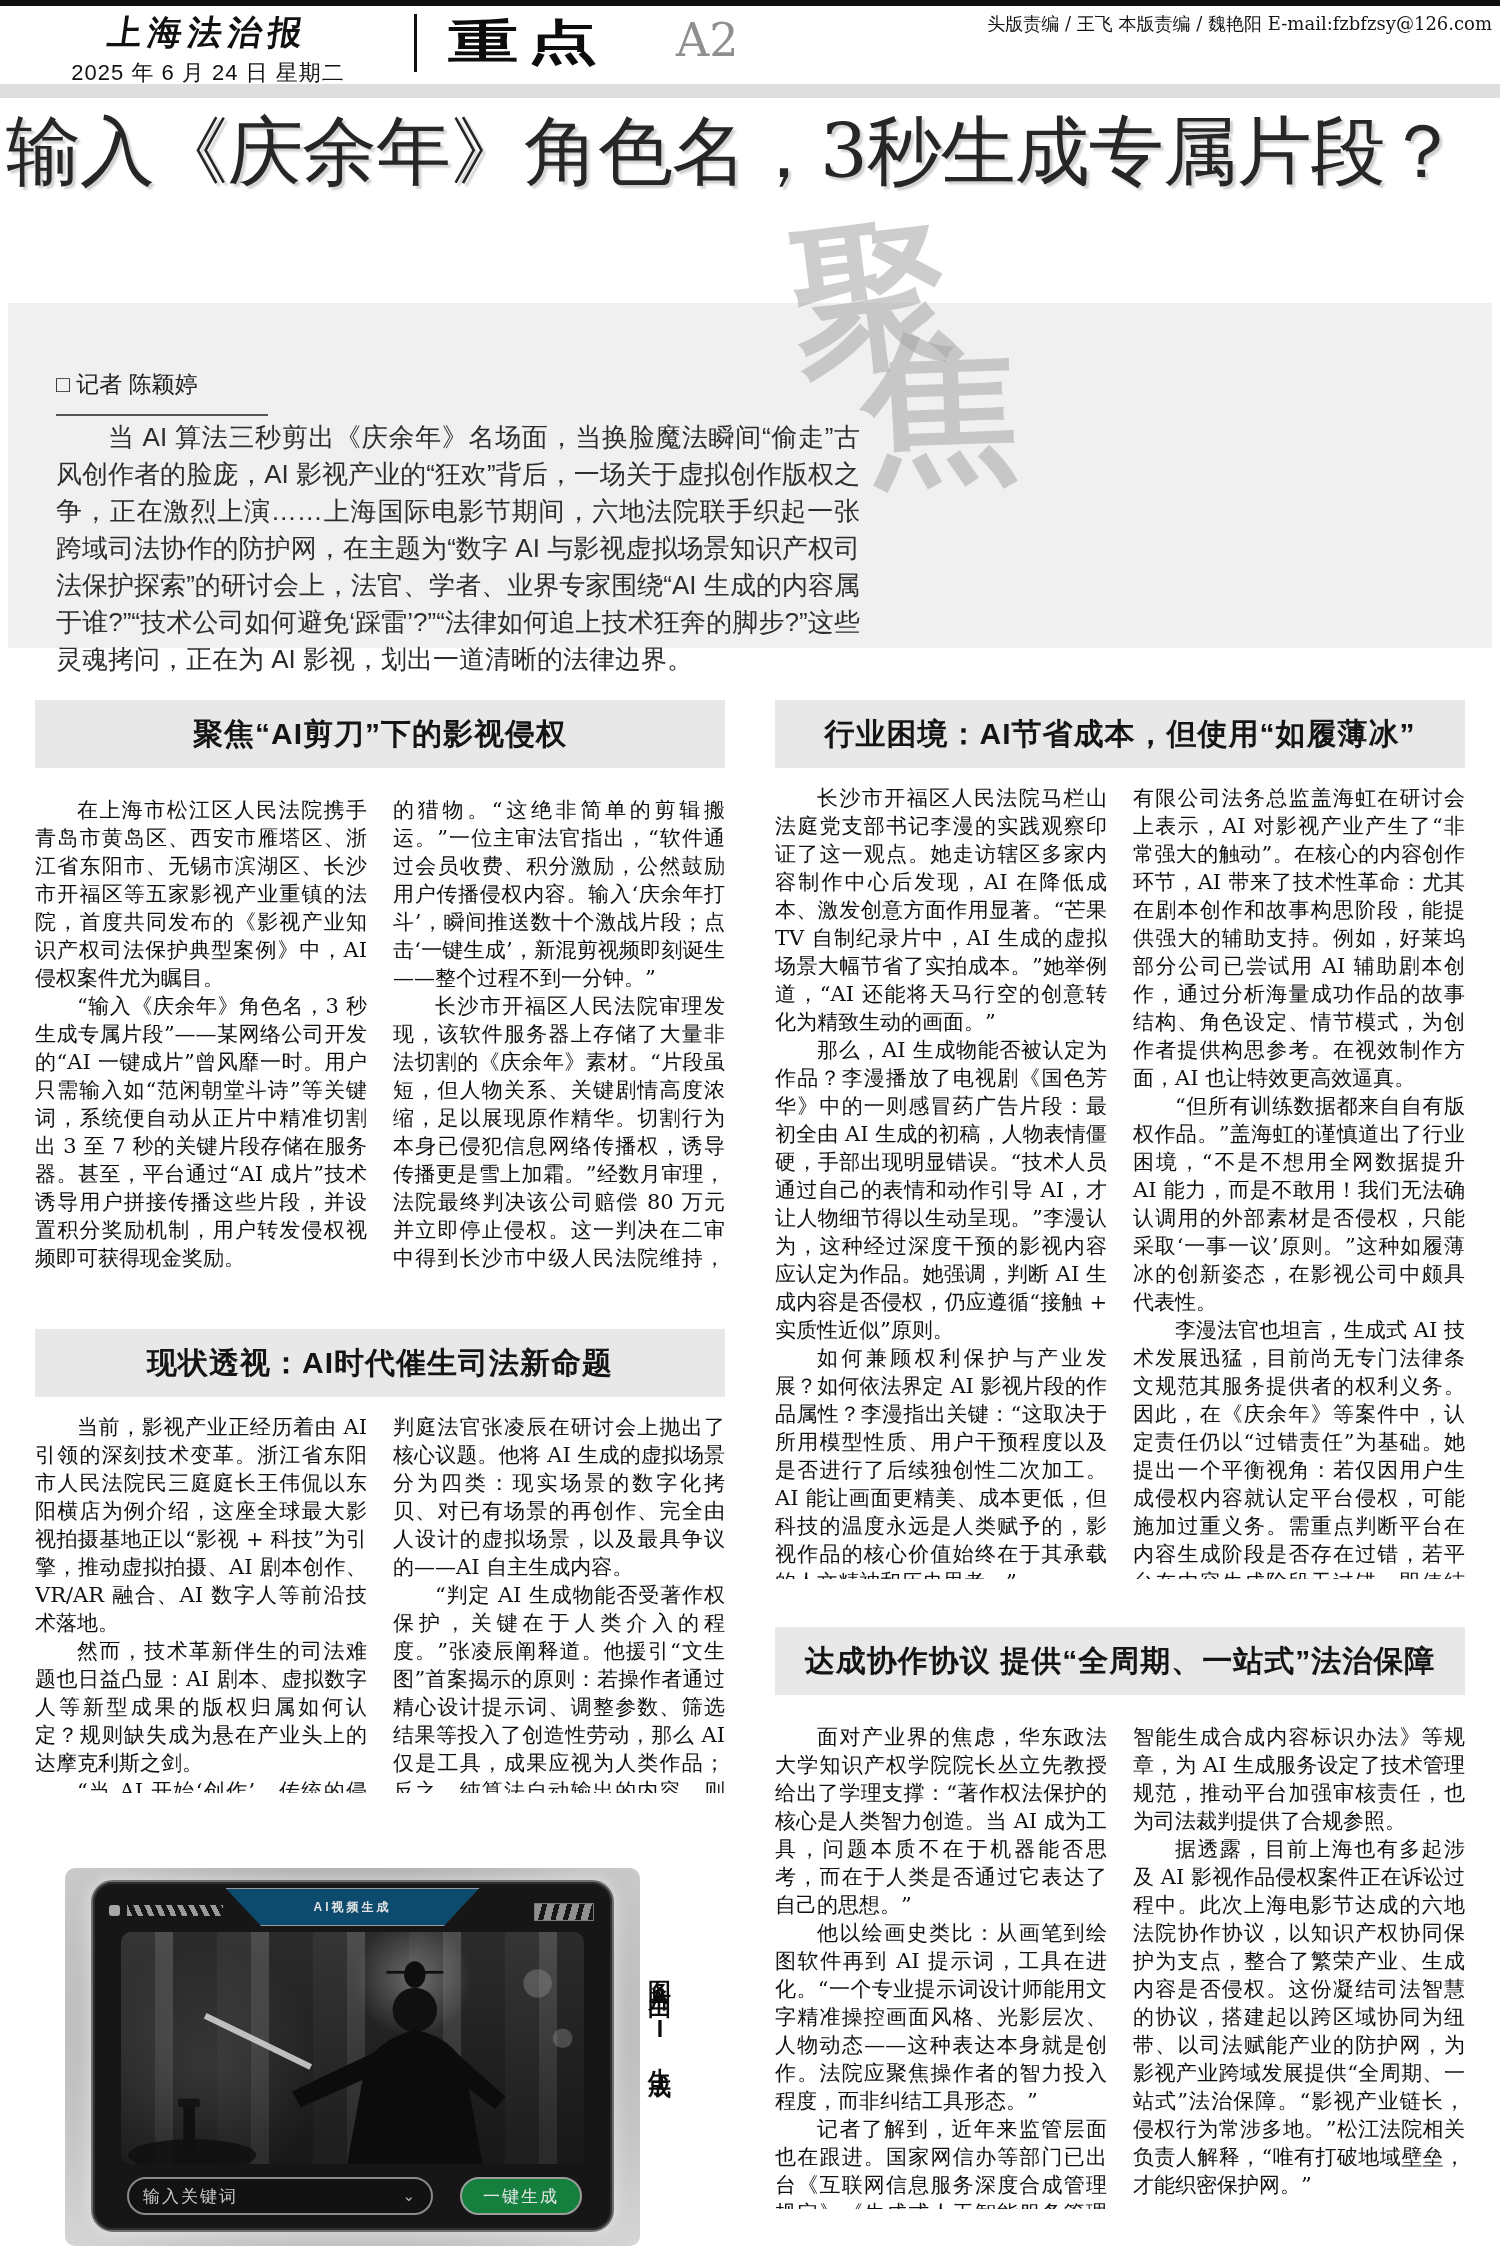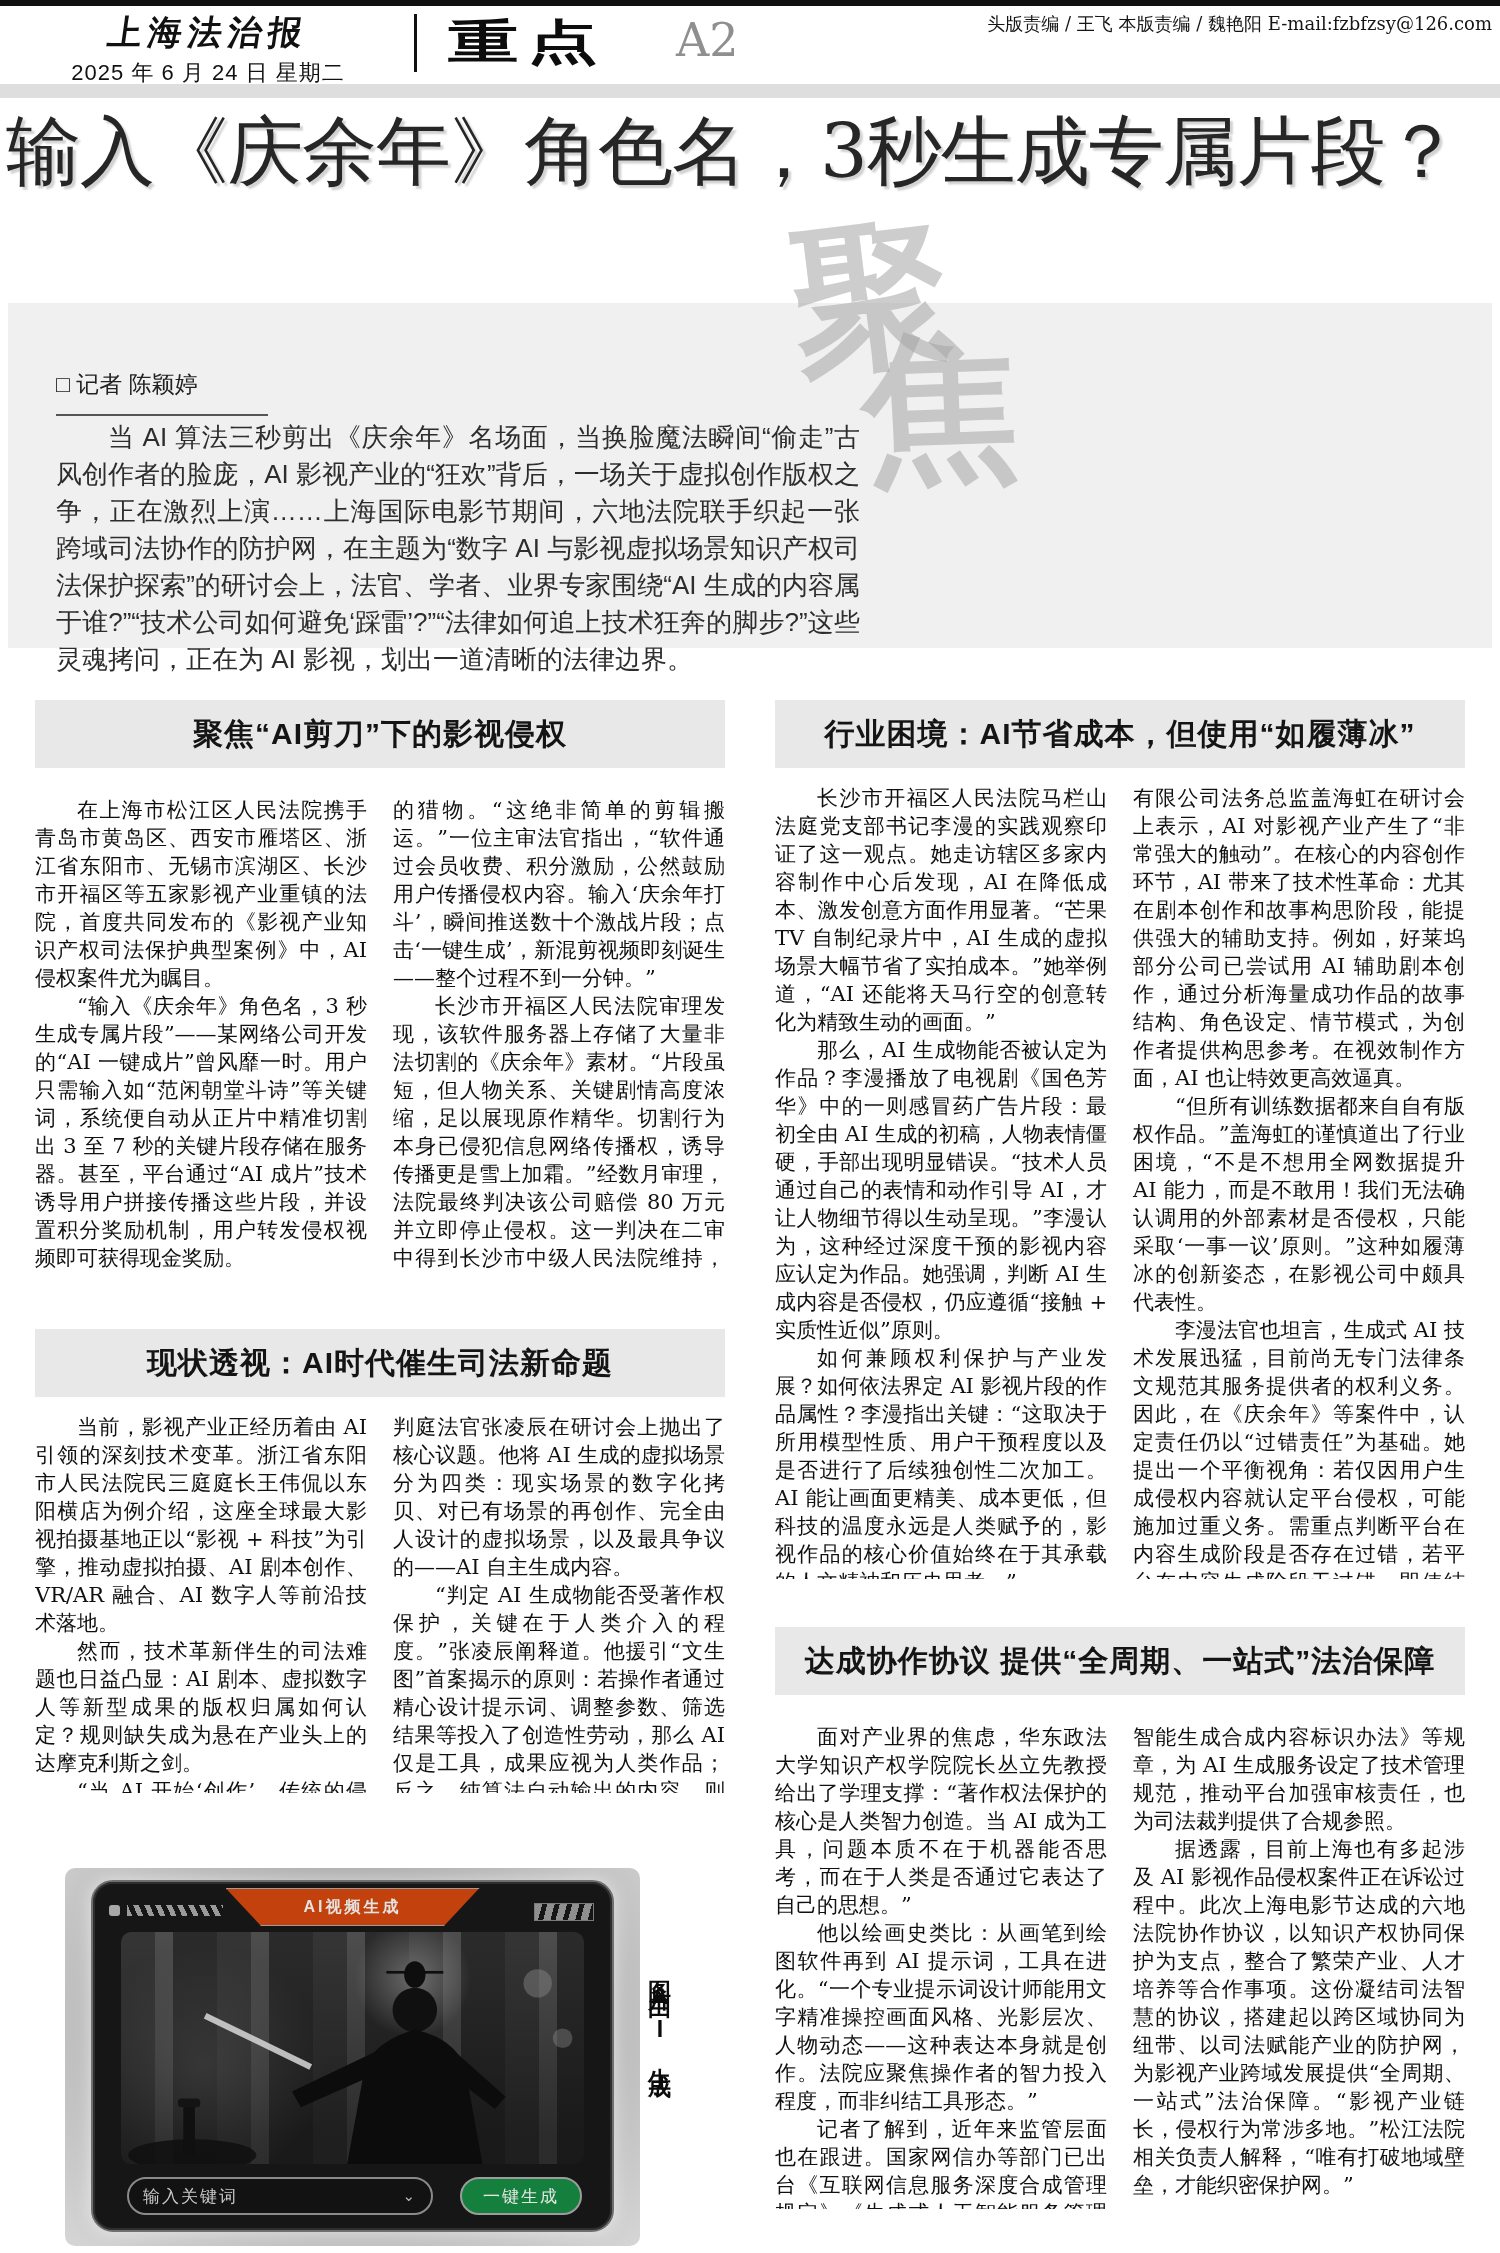--- a/index.html
+++ b/index.html
@@ -55,24 +55,24 @@
   .cols.s3{margin-top:16px;height:380px;}
   .cols.s4{margin-top:28px;height:486px;}
 
   
   .fig-outer{position:absolute;left:65px;top:1868px;width:575px;height:378px;border-radius:10px;
              overflow:hidden;background:radial-gradient(ellipse at 50% 40%,#8d8d8d,#b5b5b5 55%,#d6d6d6);}
   .fig-frame{position:absolute;left:26px;right:26px;top:12px;bottom:14px;background:#161616;
              border-radius:22px;border:2px solid #6f6f6f;
              box-shadow:0 0 18px rgba(255,255,255,.6), inset 0 0 0 2px #2e2e2e;}
   .fig-plate{position:absolute;top:6px;left:50%;transform:translateX(-50%);width:252px;height:36px;
-             background:#c2410c;border:1px solid #9b9b9b;
+             background:#0c4a6e;border:1px solid #9b9b9b;
              clip-path:polygon(0 0,100% 0,86% 100%,14% 100%);
              display:flex;align-items:center;justify-content:center;color:#e3e3e3;
-             font-weight:bold;font-size:16px;letter-spacing:3px;}
+             font-weight:bold;font-size:12px;letter-spacing:3px;}
   .fig-dot{position:absolute;top:23px;left:16px;width:11px;height:11px;background:#a8a8a8;border-radius:3px;}
   .fig-stripes{position:absolute;top:23px;left:34px;width:96px;height:11px;
                background:repeating-linear-gradient(65deg,#9a9a9a 0 5px,transparent 5px 10px);}
   .fig-logo{position:absolute;top:21px;right:18px;width:58px;height:16px;border:1px solid #7a7a7a;
             background:repeating-linear-gradient(105deg,#8f8f8f 0 7px,transparent 7px 12px);}
   .fig-photo{position:absolute;left:28px;right:28px;top:50px;bottom:66px;border-radius:10px;overflow:hidden;
       background:
         radial-gradient(circle at 63% 20%, rgba(255,255,255,.30), transparent 17%),
         radial-gradient(circle at 18% 58%, rgba(255,255,255,.10), transparent 30%),
         linear-gradient(180deg, rgba(22,22,22,.15), rgba(8,8,8,.55) 88%),
@@ -164,21 +164,21 @@
 
     <div class="sec-box mt48">达成协作协议  提供“全周期、一站式”法治保障</div>
     <div class="cols s4">
       <div class="col">
         <p>面对产业界的焦虑，华东政法大学知识产权学院院长丛立先教授给出了学理支撑：“著作权法保护的核心是人类智力创造。当 AI 成为工具，问题本质不在于机器能否思考，而在于人类是否通过它表达了自己的思想。”</p>
         <p>他以绘画史类比：从画笔到绘图软件再到 AI 提示词，工具在进化。“一个专业提示词设计师能用文字精准操控画面风格、光影层次、人物动态——这种表达本身就是创作。法院应聚焦操作者的智力投入程度，而非纠结工具形态。”</p>
         <p>记者了解到，近年来监管层面也在跟进。国家网信办等部门已出台《互联网信息服务深度合成管理规定》《生成式人工智能服务管理暂行办法》《人工</p>
       </div>
       <div class="col">
         <p class="cont">智能生成合成内容标识办法》等规章，为 AI 生成服务设定了技术管理规范，推动平台加强审核责任，也为司法裁判提供了合规参照。</p>
-        <p>据透露，目前上海也有多起涉及 AI 影视作品侵权案件正在诉讼过程中。此次上海电影节达成的六地法院协作协议，以知识产权协同保护为支点，整合了繁荣产业、人才培养等合作事项。这份凝结司法智慧的协议，搭建起以跨区域协同为纽带、以司法赋能产业的防护网，为影视产业跨域发展提供“全周期、一站式”法治保障。“影视产业链长，侵权行为常涉多地。”松江法院相关负责人解释，“唯有打破地域壁垒，才能织密保护网。”</p>
+        <p>据透露，目前上海也有多起涉及 AI 影视作品侵权案件正在诉讼过程中。此次上海电影节达成的六地法院协作协议，以知识产权协同保护为支点，整合了繁荣产业、生成内容是否侵权。这份凝结司法智慧的协议，搭建起以跨区域协同为纽带、以司法赋能产业的防护网，为影视产业跨域发展提供“全周期、一站式”法治保障。“影视产业链长，侵权行为常涉多地。”松江法院相关负责人解释，“唯有打破地域壁垒，才能织密保护网。”</p>
       </div>
     </div>
   </div>
 
   <figure class="fig-outer" style="margin:0;">
     <div class="fig-frame">
       <div class="fig-plate">
         <span>AI视频生成</span>
       </div>
       <div class="fig-dot"></div>

